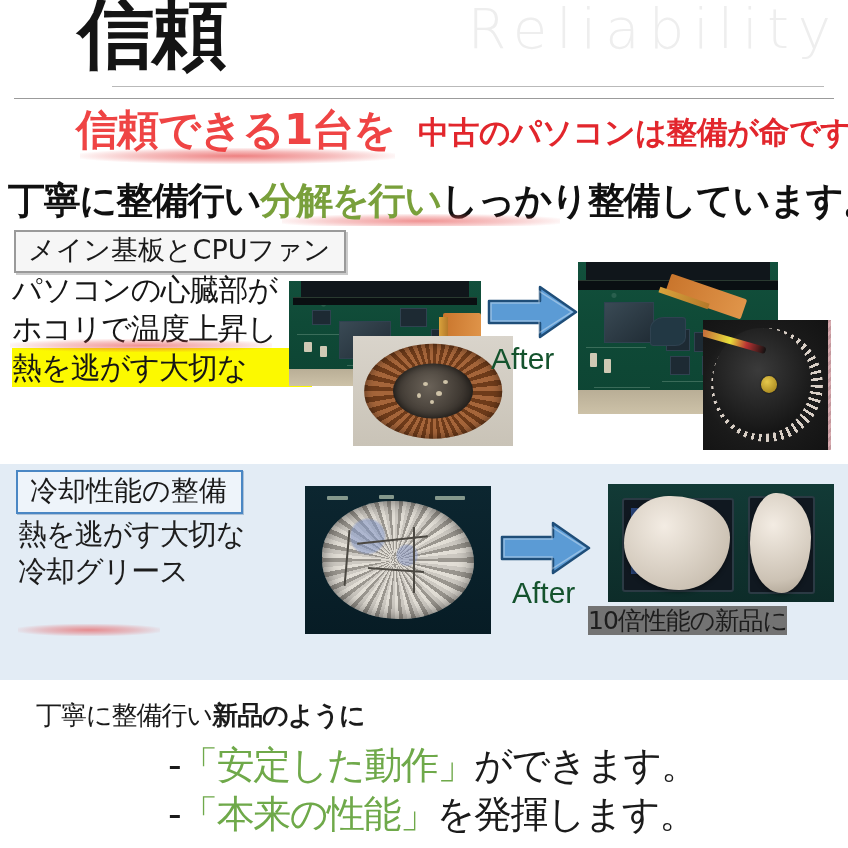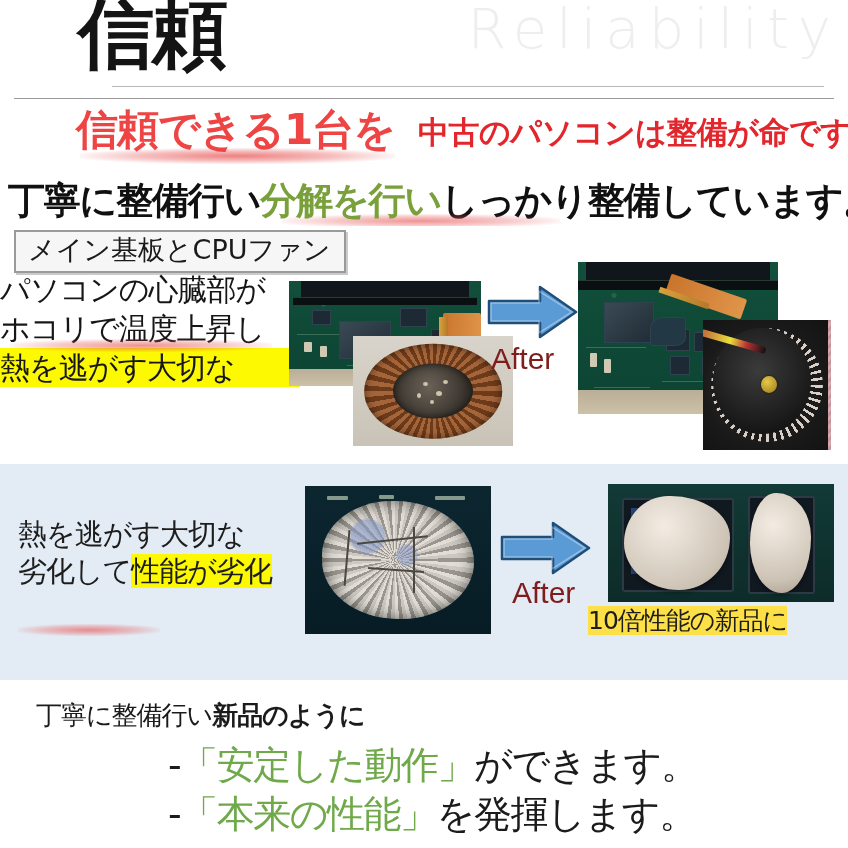--- a/index.html
+++ b/index.html
@@ -81,21 +81,21 @@
     font-family:"DejaVu Sans",sans-serif;
     line-height:1.18;
   }
   .tagbox-gray{
     left:14px;top:4px;
     border:2px solid #9a9a9a;
     background:#f6f6f6;
     box-shadow:2px 2px 0 rgba(140,140,140,.45);
   }
   .s1-text{
-    position:absolute;left:0;top:44px;width:300px;
+    position:absolute;left:12px;top:44px;width:300px;
   }
   .s1-text .ln{
     font-size:30px;color:#161616;line-height:1.30;
     letter-spacing:-1px;white-space:nowrap;display:block;
     font-family:"DejaVu Sans",sans-serif;
     position:relative;
   }
   .hl-yellow{background:#fcf900;}
   .s1-underglow{
     position:absolute;left:10px;top:113px;width:262px;height:13px;
@@ -120,21 +120,21 @@
   .s2-underglow{
     position:absolute;left:18px;top:160px;width:142px;height:12px;
     background:radial-gradient(ellipse at center,rgba(231,80,80,.62) 0%,rgba(231,80,80,.3) 45%,rgba(231,80,80,0) 78%);
   }
   .s2-right-text{position:absolute;left:588px;top:142px;width:258px;}
   .s2-right-text .ln{
     font-size:25px;color:#1d1d1d;line-height:1.22;
     letter-spacing:-1px;white-space:nowrap;display:block;
     font-family:"DejaVu Sans",sans-serif;
   }
-  .hl-green{background:#fde047;}
+  .hl-green{background:#737373;}
 
   
   .footer{position:absolute;left:0;top:680px;width:848px;height:179px;background:#fff;}
   .ft-line1{
     position:absolute;left:36px;top:18px;
     font-size:26px;color:#1b1b1b;letter-spacing:-1px;white-space:nowrap;
     font-family:"DejaVu Sans",sans-serif;
   }
   .ft-line1 b{font-weight:bold;}
   .ft-line2,.ft-line3{
@@ -240,21 +240,21 @@
   .newpaste .goo{
     position:absolute;border-radius:42% 56% 48% 52%/50% 44% 56% 50%;
     background:radial-gradient(circle at 38% 32%,#f3ece3,#ccc2b4 72%,#a89d8d 100%);
     box-shadow:0 2px 4px rgba(0,0,0,.4);
   }
   .newpaste .bluepad{position:absolute;background:#2b4a86;opacity:.85;}
 
   
   .arrowwrap{position:absolute;}
   .afterlabel{
-    position:absolute;font-size:30px;color:#7f1d1d;font-weight:normal;
+    position:absolute;font-size:30px;color:#14532d;font-weight:normal;
     letter-spacing:0px;white-space:nowrap;
     font-family:"Liberation Sans",sans-serif;
   }
 </style>
 </head>
 <body>
 
 <div class="page">
 
   <div class="header">
@@ -348,24 +348,25 @@
       <div class="blades"></div>
       <div class="cover"></div>
       <div class="screw"></div>
       <div class="wire"></div>
     </div>
 
   </div>
 
   <div class="sec2">
 
+    <div class="tagbox tagbox-blue">冷却性能の整備</div>
 
     <div class="s2-text">
       <span class="ln">熱を逃がす大切な</span>
-      <span class="ln"><span>劣化して</span><span class="hl-yellow">性能が劣化</span></span>
+      <span class="ln">冷却グリース</span>
     </div>
     <div class="s2-underglow"></div>
 
     <div class="photo driedpaste" style="left:305px;top:22px;width:186px;height:148px;">
       <div class="label" style="left:12%;top:7%;width:11%;"></div>
       <div class="label" style="left:40%;top:6%;width:8%;"></div>
       <div class="label" style="left:70%;top:7%;width:16%;"></div>
       <div class="blob"></div>
       <div class="crack" style="left:28%;top:36%;width:38%;height:2px;transform:rotate(-6deg);"></div>
       <div class="crack" style="left:34%;top:56%;width:30%;height:2px;transform:rotate(4deg);"></div>

